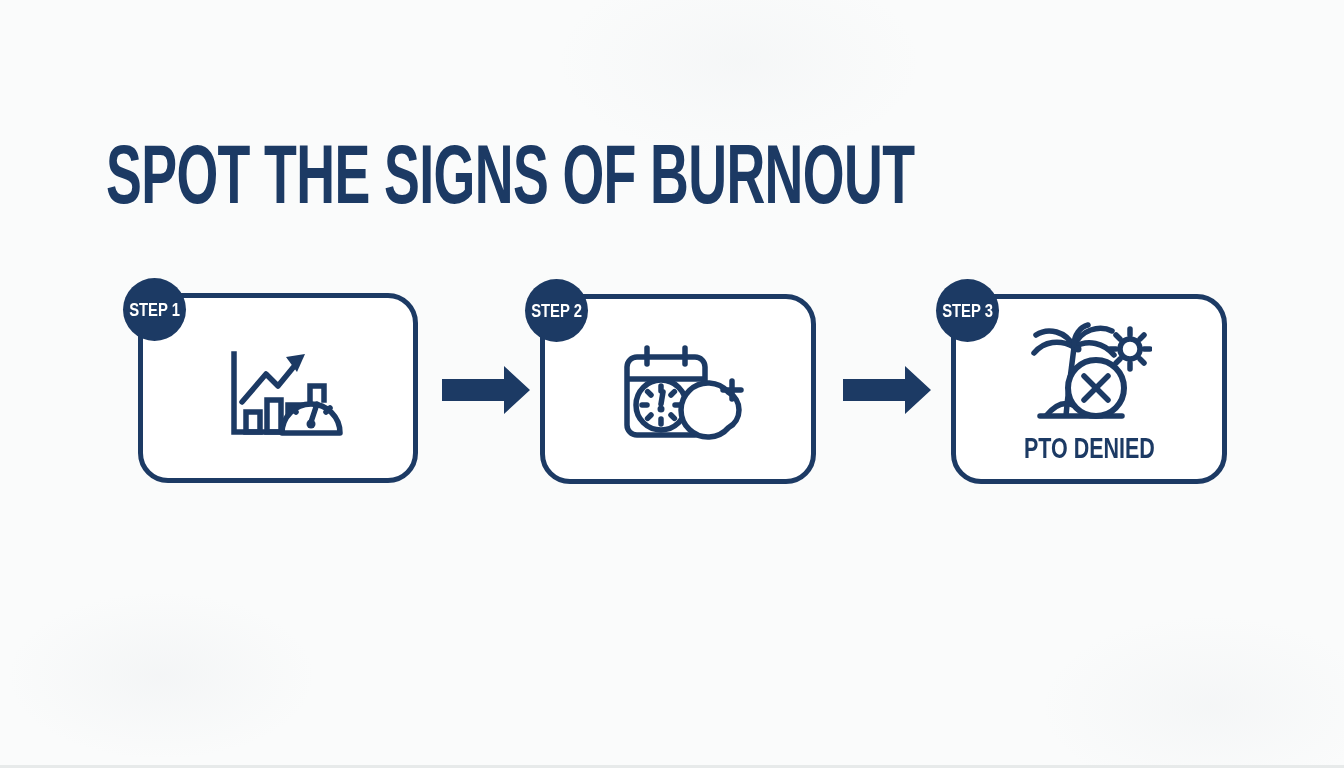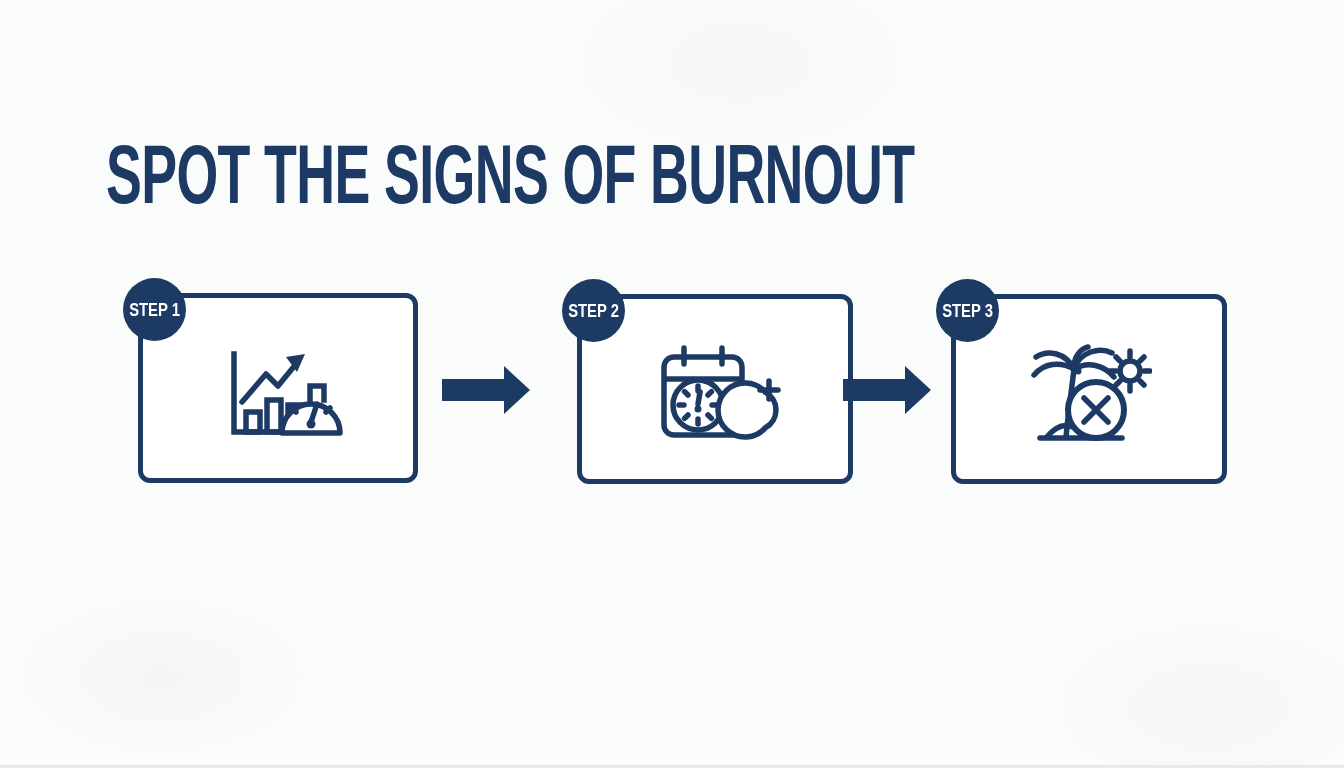--- a/index.html
+++ b/index.html
@@ -22,26 +22,26 @@
 
   .title {
     position: absolute; left: 106px; top: 130px; margin: 0;
     font-size: 84px; font-weight: 700; line-height: 1.05;
     color: var(--navy); letter-spacing: -1px; white-space: nowrap;
   }
   .title .cond { display: inline-block; transform: scaleX(0.64); transform-origin: left top; }
 
   .card {
     position: absolute; width: 276px; height: 190px;
-    border: 5px solid var(--navy); border-radius: 12px;
+    border: 5px solid var(--navy); border-radius: 30px;
     background: var(--card-bg);
     display: flex; flex-direction: column; align-items: center;
   }
   .card1 { left: 138px; top: 293px; width: 280px; }
-  .card2 { left: 577px; top: 294px; }
+  .card2 { left: 540px; top: 294px; }
   .card3 { left: 951px; top: 294px; }
 
   .badge {
     position: absolute; left: -20px; top: -20px; width: 63px; height: 63px;
     border-radius: 50%; background: var(--navy);
     display: flex; align-items: center; justify-content: center;
   }
   .badge .cond {
     display: inline-block; color: #ffffff; font-size: 19px; font-weight: 700;
     transform: scaleX(0.78); white-space: nowrap;
@@ -165,16 +165,19 @@
           <path d="M90 44 L94 40"></path>
           <path d="M114 40 L118 44"></path>
         </g>
         <circle cx="70" cy="69" r="28" fill="#ffffff" stroke="#1c3a64" stroke-width="6"></circle>
         <g class="ic" stroke-width="6.5" stroke-linecap="round">
           <path d="M58 57 L82 81"></path>
           <path d="M82 57 L58 81"></path>
         </g>
       </svg>
     </div>
+    <div class="label">
+      <span class="cond">PTO DENIED</span>
+    </div>
   </div>
 
   <div class="bottom-line"></div>
 </div>
 
 </body></html>

